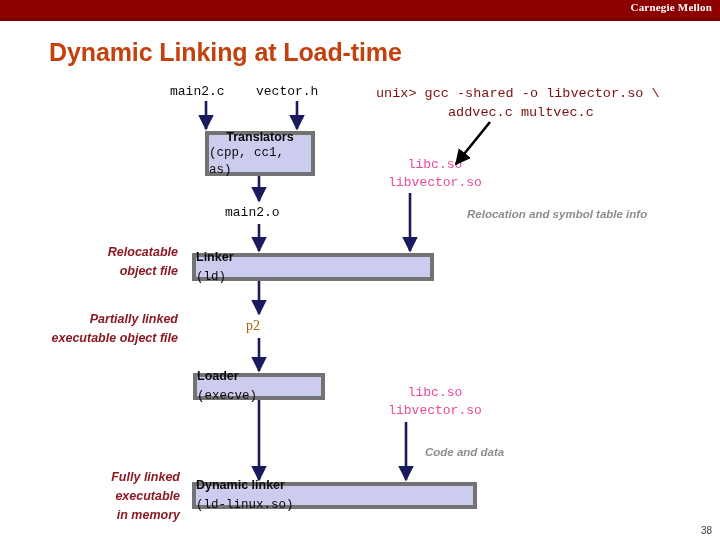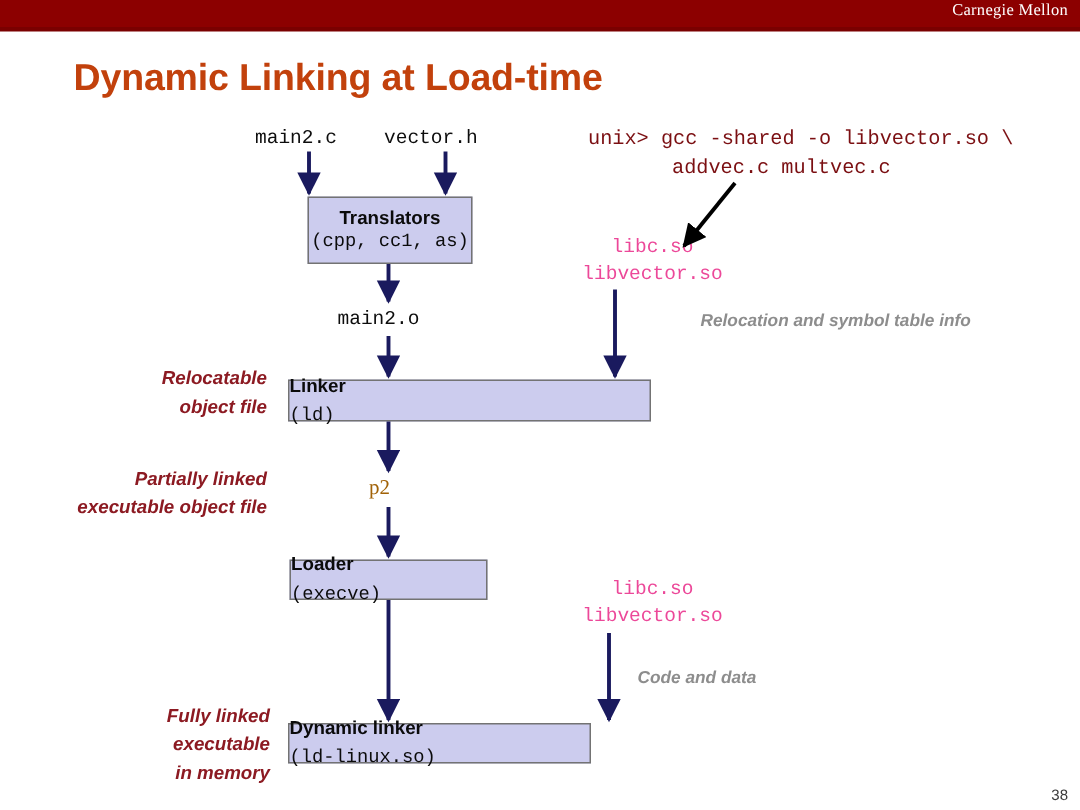--- a/index.html
+++ b/index.html
@@ -20,21 +20,21 @@
     position: absolute;
     left: 0; top: 0;
     width: 720px; height: 18px;
     background: #8c0000;
   }
   .banner-title {
     position: absolute;
     right: 8px; top: 1px;
     color: #ffffff;
     font-family: "Liberation Serif", serif;
-    font-weight: normal;
+    font-weight: bold;
     font-size: 11px;
     letter-spacing: .2px;
     white-space: nowrap;
     margin-left: 20px;
   }
   .banner-underline {
     position: absolute;
     left: 0; top: 18px;
     width: 720px; height: 3px;
     background: #7a0000;
@@ -76,21 +76,21 @@
     font-weight: bold;
     font-style: italic;
     color: #8d8d8d;
     line-height: 16px;
   }
 
   
   .box {
     position: absolute;
     background: #ccccee;
-    border: 1px solid #737373;
+    border: 4px solid #737373;
     box-sizing: border-box;
     display: flex;
     flex-direction: column;
     align-items: center;
     justify-content: center;
     color: #0b0b0b;
   }
   .box .line1 {
     font-family: "Liberation Sans", sans-serif;
     font-weight: bold;
@@ -152,21 +152,21 @@
 
 <div class="banner"></div>
 <div class="banner-title">Carnegie Mellon</div>
 <div class="banner-underline"></div>
 
 <div class="slide-title">Dynamic Linking at Load-time</div>
 
 <div class="node-text" style="left:170px; top:84px;">main2.c</div>
 <div class="node-text" style="left:256px; top:84px;">vector.h</div>
 
-<div class="cmd" style="left:376px; top:84px;margin-left:16px;">unix&gt; gcc -shared -o libvector.so \</div>
+<div class="cmd" style="left:376px; top:84px;">unix&gt; gcc -shared -o libvector.so \</div>
 <div class="cmd" style="left:448px; top:103px;">addvec.c multvec.c</div>
 
 <div class="box" style="left:205px; top:131px; width:110px; height:45px;">
   <span class="line1">Translators</span>
   <span class="line2">(cpp, cc1, as)</span>
 </div>
 
 <div class="lib-text" style="left:360px; top:156px; width:150px;">libc.so
 libvector.so</div>
 
@@ -195,21 +195,21 @@
 
 <div class="lib-text" style="left:360px; top:384px; width:150px;">libc.so
 libvector.so</div>
 
 <div class="graylabel" style="left:425px; top:444px; width:160px;">Code and data</div>
 
 <div class="redlabel" style="left:50px; top:468px; width:130px;">Fully linked
 executable
 in memory</div>
 
-<div class="box inline-row" style="left:192px; top:482px; width:202px; height:27px;">
+<div class="box inline-row" style="left:192px; top:482px; width:285px; height:27px;">
   <span class="line1">Dynamic linker</span>
   <span class="line2">(ld-linux.so)</span>
 </div>
 
 <div class="page-number">38</div>
 
 <svg id="wires" viewBox="0 0 720 540" xmlns="http://www.w3.org/2000/svg">
   <defs>
     <marker id="ah" markerWidth="7" markerHeight="7" refX="5.4" refY="3" orient="auto" markerUnits="strokeWidth">
       <path d="M0,0 L6,3 L0,6 z" fill="#1a1a5e"></path>

